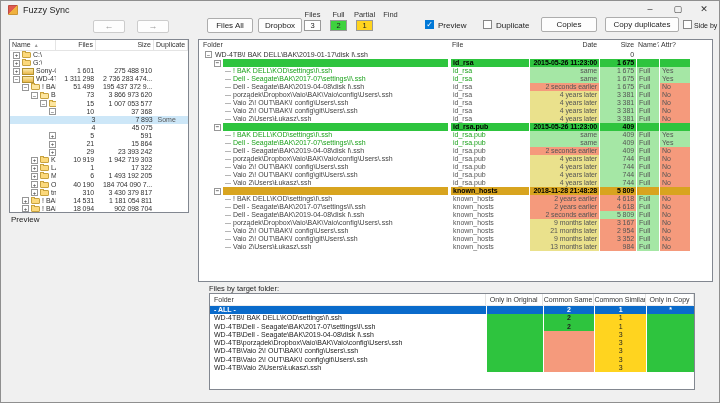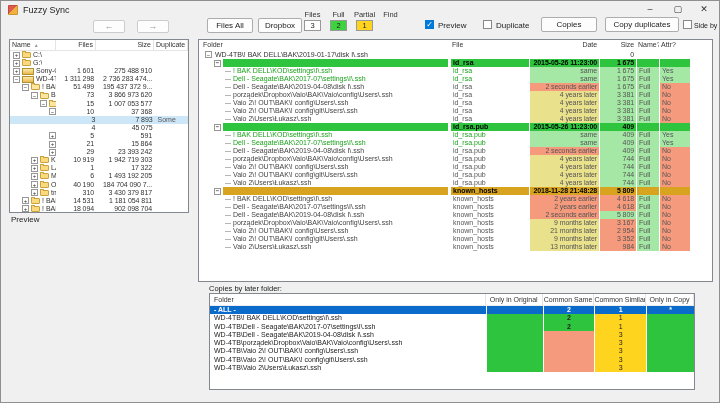--- a/index.html
+++ b/index.html
@@ -650,21 +650,21 @@
           <div class="mc mc-file valtext">known_hosts</div>
           <div class="mc mc-date valtext" style="background: rgb(234, 225, 140);">13 months later</div>
           <div class="mc mc-size valtext" style="background: rgb(245, 154, 124);">984</div>
           <div class="mc mc-name valtext" style="background: rgb(165, 231, 165);">Full</div>
           <div class="mc mc-attr valtext" style="background: rgb(245, 154, 124);">No</div>
           <div class="mc mc-fill"></div>
         </div>
       </div>
   </div>
 
-  <div class="copies-label">Copies by later folder:</div>
+  <div class="copies-label">Files by target folder:</div>
   <div class="copies-table">
     <div class="copies-header">
       <div class="cc-folder">Folder</div>
       <div class="cc-oo">Only in Original</div>
       <div class="cc-cs">Common Same</div>
       <div class="cc-csim">Common Similar</div>
       <div class="cc-oc">Only in Copy</div>
     </div>
     <div>
         <div class="crow selected" style="background: rgb(10, 107, 203);">

